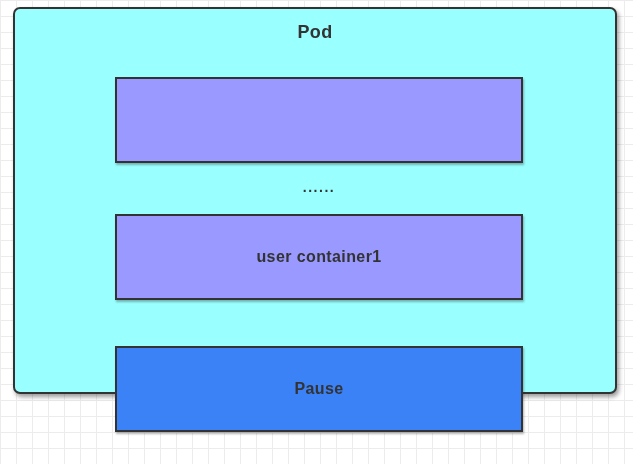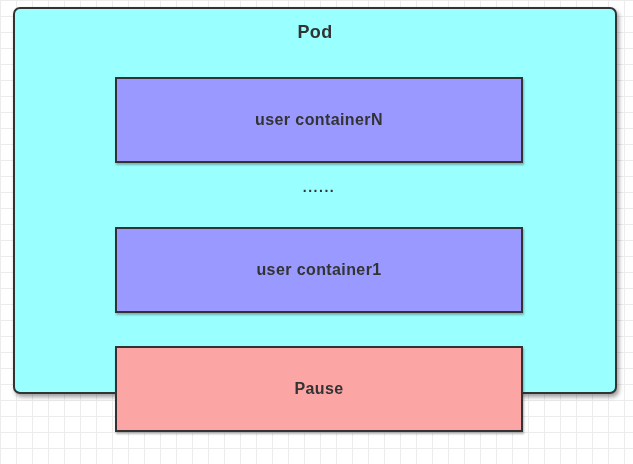--- a/index.html
+++ b/index.html
@@ -49,21 +49,21 @@
     box-sizing: border-box;
     background: #9999FF;
     border: 2px solid #333333;
     box-shadow: 1px 2px 2px rgba(40, 40, 40, 0.35);
     display: flex;
     flex-direction: column;
     justify-content: space-around;
     align-items: center;
   }
   .cbox-top    { top: 68px;  }
-  .cbox-middle { top: 218px; }
+  .cbox-middle { top: 205px; }
   .cbox-bottom { top: 337px; }
 
   .cline {
     font-size: 16px;
     font-weight: 700;
     color: #333333;
     letter-spacing: 0.4px;
     white-space: nowrap;
   }
 
@@ -79,25 +79,24 @@
     letter-spacing: 1.5px;
   }
 </style>
 </head>
 <body>
 
 <div class="pod" style="background-color: rgb(153, 255, 255);">
   <div class="pod-title">Pod</div>
 
   <div class="cbox cbox-top" style="background-color: rgb(153, 153, 255);">
-    <div class="cline">user containerN</div>
   </div>
 
   <div class="ellipsis">......</div>
 
   <div class="cbox cbox-middle" style="background-color: rgb(153, 153, 255);">
     <div class="cline">user container1</div>
   </div>
 
-  <div class="cbox cbox-bottom" style="background-color: #fca5a5;">
+  <div class="cbox cbox-bottom" style="background-color: #3b82f6;">
     <div class="cline">Pause</div>
   </div>
 </div>
 
 </body></html>

